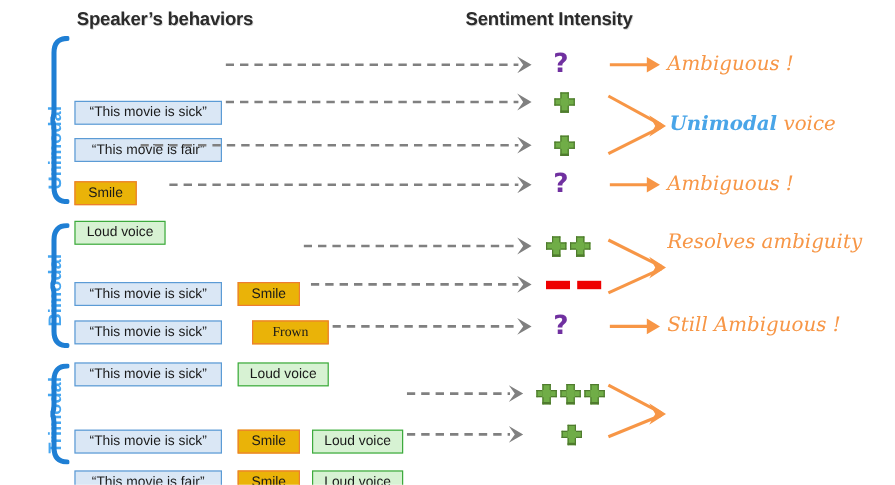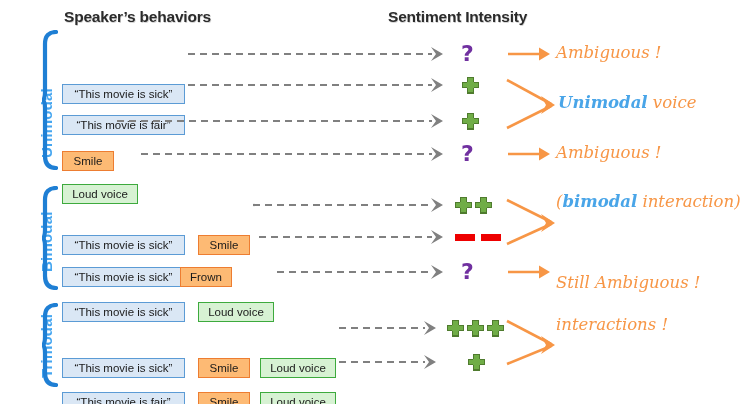--- a/index.html
+++ b/index.html
@@ -48,21 +48,21 @@
     align-items:center;
     justify-content:center;
     font-size:11.5px;
     color:#1a1a1a;
     border-width:1.4px;
     border-style:solid;
     white-space:nowrap;
     margin-top:40px;
   }
   .box.text{   background:#dae7f5; border-color:#5b9bd5; }
-  .box.visual{ background:#fdba74; border-color:#ed7d31; }
+  .box.visual{ background:#eab308; border-color:#ed7d31; }
   .box.audio{  background:#d7f2d3; border-color:#3daa3d; }
 
   
   .dash{position:absolute;}
 
   
   .glyph-row{position:absolute;display:flex;align-items:center;}
   .qmark{
     font-family:"DejaVu Sans", sans-serif;
     font-weight:bold;
@@ -220,21 +220,21 @@
           <i class="v"></i>
           <b></b>
           <u class="t"></u>
           <u class="b"></u>
           <u class="l"></u>
           <u class="r"></u>
         </span>
     </div>
 
     <div class="box text" style="left:62px;top:227px;width:123px;height:20px;">“This movie is sick”</div>
-    <div class="box visual" style="left:180px;top:227px;width:52px;height:20px;">Frown</div>
+    <div class="box visual" style="left:210px;top:227px;width:64px;height:20px;font-family:Liberation Serif, serif;">Frown</div>
     <svg class="dash" style="left:259px;top:227px;" width="187" height="20">
       <line x1="0" y1="10" x2="173" y2="10" stroke="#808080" stroke-width="2.2" stroke-dasharray="7,5"></line>
       <path d="M172 3 L184 10 L172 17 L177 10 Z" fill="#808080"></path>
     </svg>
     <div class="glyph-row" style="left:455px;top:233px;height:8px;">
       <span class="minus"></span>
       <span class="minus"></span>
     </div>
 
     <div class="box text" style="left:62px;top:262px;width:123px;height:20px;">“This movie is sick”</div>
@@ -246,28 +246,28 @@
     <div class="glyph-row" style="left:461px;top:262px;height:20px;">
       <span class="qmark">?</span>
     </div>
 
     <svg class="bracket" style="left:505px;top:196px;" width="52" height="52">
       <line x1="2" y1="4" x2="46" y2="26" stroke="#f79646" stroke-width="2.6"></line>
       <line x1="2" y1="48" x2="46" y2="28" stroke="#f79646" stroke-width="2.6"></line>
       <path d="M36 18 L50 27 L36 36 L41 27 Z" fill="#f79646"></path>
     </svg>
     <div class="concl" style="left:556px;top:192px;">
-      <div><span>(</span><span class="hl">bimodal</span><span> interaction)</span></div>
+      <div><span>Resolves ambiguity</span></div>
     </div>
 
     <svg class="dash" style="left:508px;top:262px;" width="44" height="20">
       <line x1="0" y1="10" x2="33" y2="10" stroke="#f79646" stroke-width="2.6"></line>
       <path d="M31 3.5 L42 10 L31 16.5 Z" fill="#f79646"></path>
     </svg>
-    <div class="concl" style="left:556px;top:273px;text-align:right;">
+    <div class="concl" style="left:556px;top:261px;text-align:right;">
       <span>Still Ambiguous !</span>
     </div>
   </div>
 
   <div>
 
     <div class="grp-label" style="left:38px;top:378px;">Trimodal</div>
 
     <svg class="bracket" style="left:40px;top:303px;" width="18" height="84">
       <path d="M16 2 Q5 2 5 14 L5 34 Q5 42 2 42 Q5 42 5 50 L5 70 Q5 82 16 82" fill="none" stroke="#1f7fd4" stroke-width="4.2" stroke-linecap="round"></path>
@@ -328,17 +328,16 @@
           <u class="r"></u>
         </span>
     </div>
 
     <svg class="bracket" style="left:505px;top:318px;" width="52" height="52">
       <line x1="2" y1="3" x2="46" y2="26" stroke="#f79646" stroke-width="2.6"></line>
       <line x1="2" y1="46" x2="46" y2="28" stroke="#f79646" stroke-width="2.6"></line>
       <path d="M36 18 L50 27 L36 36 L41 27 Z" fill="#f79646"></path>
     </svg>
     <div class="concl" style="left:556px;top:315px;">
-      <div><span>interactions !</span></div>
     </div>
   </div>
 
 </div>
 
 </body></html>

